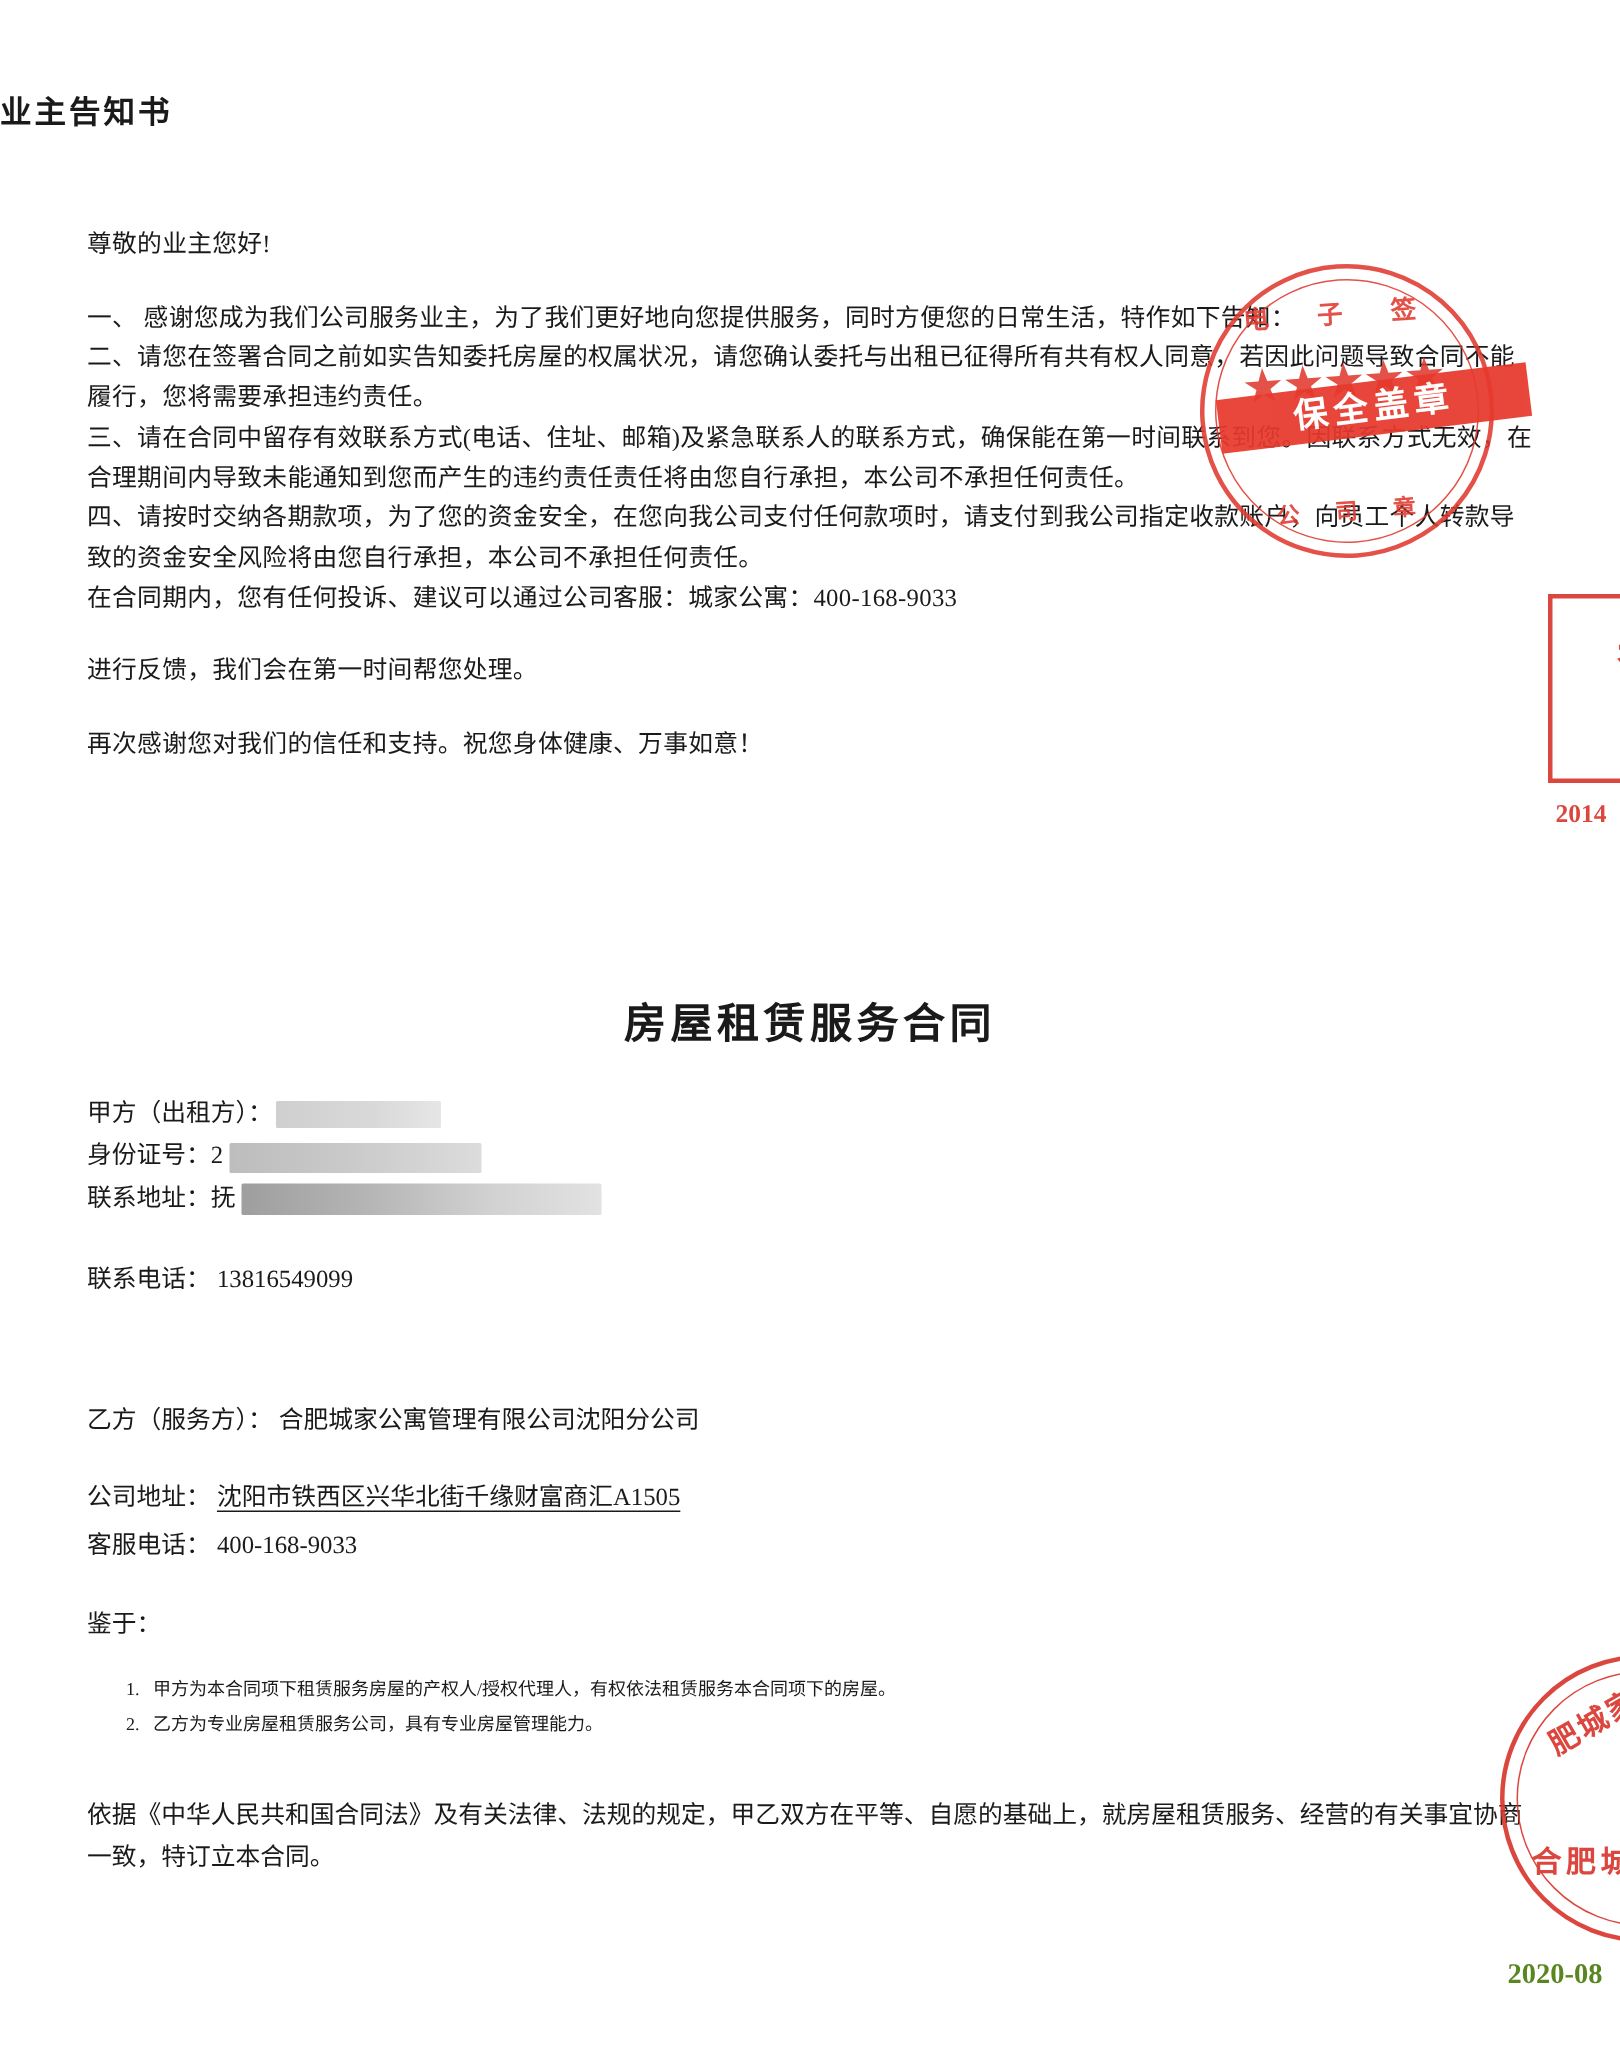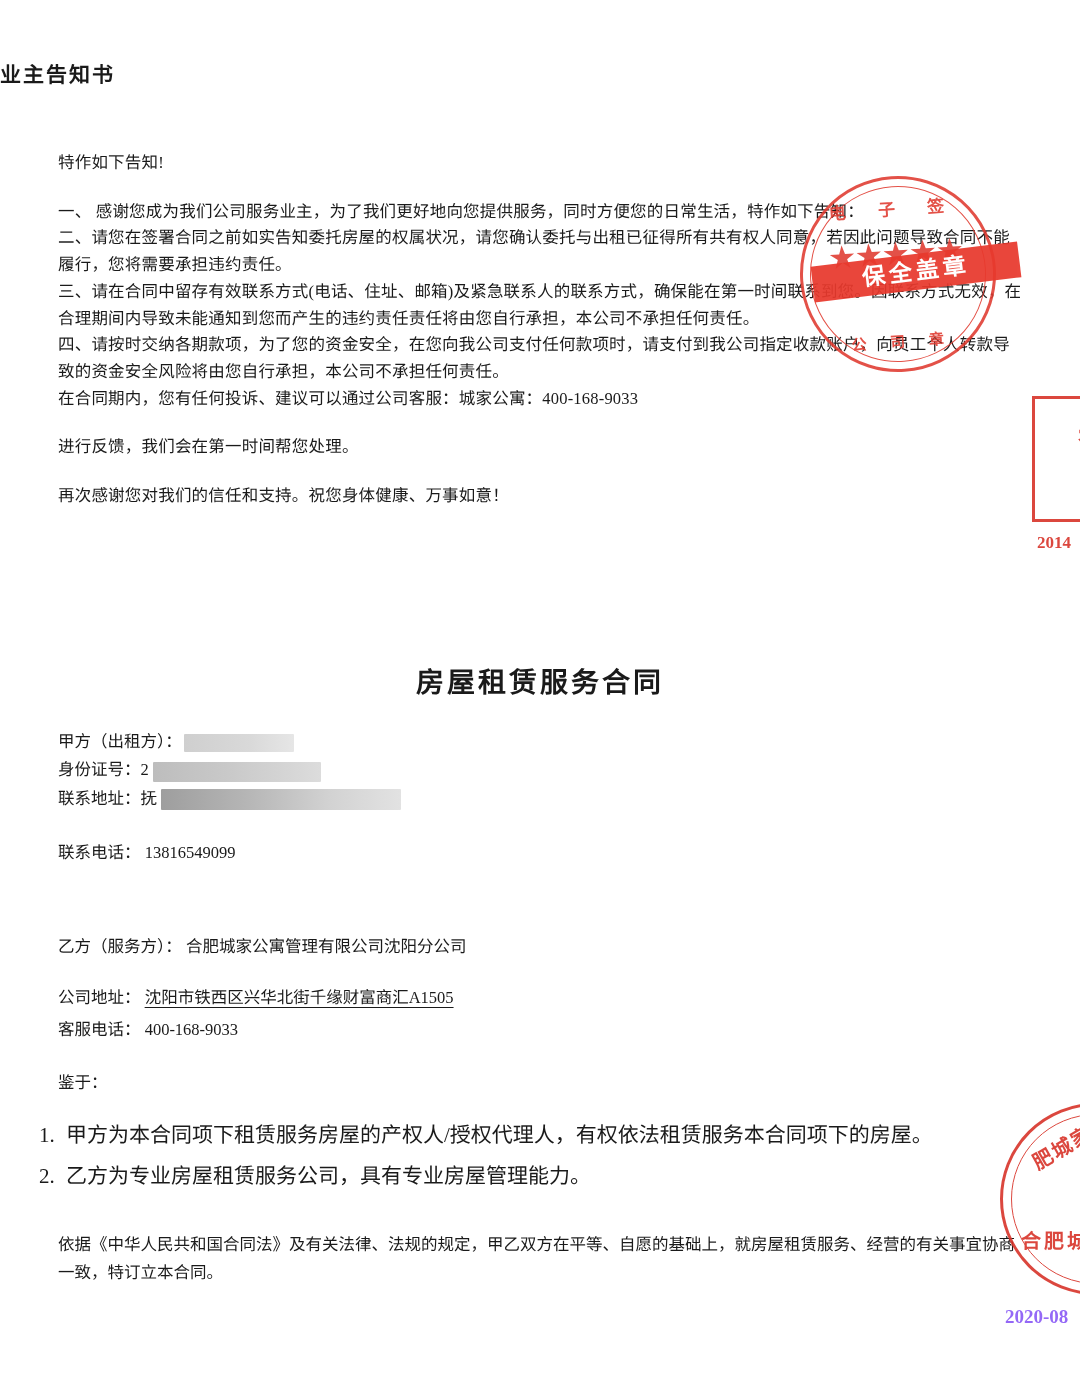--- a/index.html
+++ b/index.html
@@ -98,22 +98,22 @@
   }
   .addr-underline {
     text-decoration: underline;
     text-underline-offset: 4px;
   }
   .service-row { margin-top: 4px; }
   .whereas-row { margin-top: 24px; }
 
   ol.whereas {
     margin: 18px 0 0 0;
-    padding-left: 60px;
-    font-size: 21px;
+    padding-left: 96px;
+    font-size: 12px;
     line-height: 1.95;
   }
   ol.whereas li { padding-left: 6px; }
 
   .closing {
     margin: 34px 58px 0 58px;
     font-size: 16.5px;
     line-height: 1.7;
   }
 
@@ -234,33 +234,33 @@
     font-size: 20px;
     font-weight: bold;
     letter-spacing: 3px;
   }
   .stamp-bottom-date {
     position: absolute;
     top: 1248px;
     left: 1005px;
     font-size: 19px;
     font-weight: bold;
-    color: #8b5cf6;
+    color: #4d7c0f;
     opacity: .92;
   }
 </style>
 </head>
 <body>
 
 <div class="page">
 
   <div class="notice-title">业主告知书</div>
 
   <div class="notice-body">
-    <p class="greeting">特作如下告知!</p>
+    <p class="greeting">尊敬的业主您好!</p>
     <p>一、 感谢您成为我们公司服务业主，为了我们更好地向您提供服务，同时方便您的日常生活，特作如下告知：</p>
     <p>二、请您在签署合同之前如实告知委托房屋的权属状况，请您确认委托与出租已征得所有共有权人同意，若因此问题导致合同不能履行，您将需要承担违约责任。</p>
     <p>三、请在合同中留存有效联系方式(电话、住址、邮箱)及紧急联系人的联系方式，确保能在第一时间联系到您。因联系方式无效，在合理期间内导致未能通知到您而产生的违约责任责任将由您自行承担，本公司不承担任何责任。</p>
     <p>四、请按时交纳各期款项，为了您的资金安全，在您向我公司支付任何款项时，请支付到我公司指定收款账户，向员工个人转款导致的资金安全风险将由您自行承担，本公司不承担任何责任。</p>
     <p>在合同期内，您有任何投诉、建议可以通过公司客服：城家公寓：400-168-9033</p>
     <p class="spaced">进行反馈，我们会在第一时间帮您处理。</p>
     <p class="spaced">再次感谢您对我们的信任和支持。祝您身体健康、万事如意！</p>
   </div>
 
   <div class="contract">

